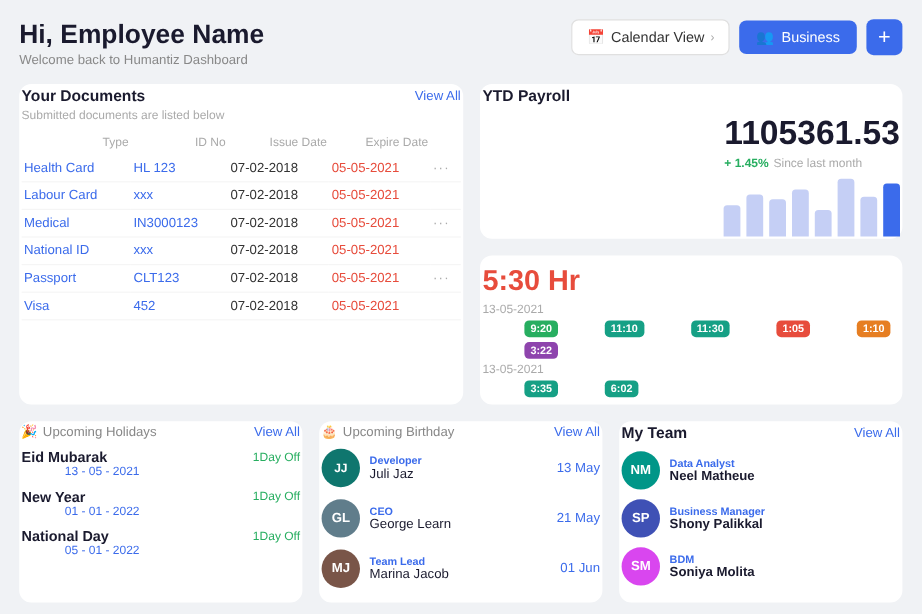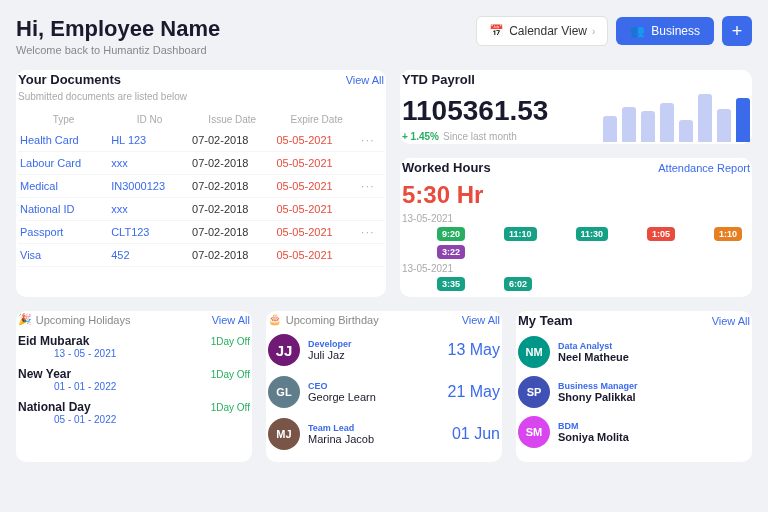--- a/index.html
+++ b/index.html
@@ -120,21 +120,21 @@
     .view-all {
       font-size: 11px;
       color: #3b6beb;
       cursor: pointer;
     }
     .doc-table {
       width: 100%;
       border-collapse: collapse;
     }
     .doc-table th {
-      text-align: center;
+      text-align: right;
       font-size: 10px;
       color: #aaa;
       font-weight: 500;
       padding: 4px 2px;
     }
     .doc-table td {
       padding: 5px 2px;
       font-size: 11px;
       border-bottom: 1px solid #f5f5f5;
       vertical-align: middle;
@@ -170,21 +170,22 @@
       align-items: center;
       gap: 4px;
     }
     .payroll-meta .trend {
       color: #27ae60;
       font-weight: 600;
     }
     .payroll-content {
       display: flex;
       justify-content: space-between;
-      align-items: center;
+      align-items: flex-end;
+      flex-direction: column;
     }
     .bar-chart {
       display: flex;
       align-items: flex-end;
       gap: 5px;
       height: 55px;
     }
     .bar {
       width: 14px;
       border-radius: 3px 3px 0 0;
@@ -307,21 +308,21 @@
       font-size: 9px;
       color: #3b6beb;
       font-weight: 600;
     }
     .birthday-name {
       font-size: 11px;
       color: #1a1a2e;
       font-weight: 500;
     }
     .birthday-date {
-      font-size: 16px;
+      font-size: 11px;
       color: #3b6beb;
       white-space: nowrap;
     }
 
     
     .team-card {}
     .team-item {
       display: flex;
       align-items: center;
       gap: 8px;
@@ -457,24 +458,20 @@
               <div class="bar" style="height: 39.2727px;"></div>
               <div class="bar" style="height: 21.8182px;"></div>
               <div class="bar" style="height: 48px;"></div>
               <div class="bar" style="height: 33.1636px;"></div>
               <div class="bar active" style="height: 43.6364px;"></div>
             </div>
         </div>
       </div>
 
       <div class="card worked-card">
-        <div class="worked-header">
-          <span class="card-title">Worked Hours</span>
-          <span class="attendance-report-link">Attendance Report</span>
-        </div>
         <div class="worked-hours-val">5:30 Hr</div>
         <div class="worked-date">13-05-2021</div>
         <div class="worked-tags" id="tags-row1">
             <span class="tag tag-green">9:20</span>
             <span class="tag tag-teal">11:10</span>
             <span class="tag tag-teal">11:30</span>
             <span class="tag tag-red">1:05</span>
             <span class="tag tag-orange">1:10</span>
             <span class="tag tag-purple">3:22</span>
           </div>
@@ -525,21 +522,21 @@
     <div class="card birthday-card">
       <div class="section-header">
         <span class="section-title">
           <span>🎂</span>
           <span>Upcoming Birthday</span>
         </span>
         <span class="view-all">View All</span>
       </div>
       <div id="birthdays-list">
           <div class="birthday-item">
-      <div class="avatar" style="background:#701a75;color:#fff;font-size:15px;font-weight:700">JJ</div>
+      <div class="avatar" style="background:#0f766e;color:#fff;font-size:10px;font-weight:700">JJ</div>
       <div class="birthday-info">
         <div class="birthday-role">Developer</div>
         <div class="birthday-name">Juli Jaz</div>
       </div>
       <div class="birthday-date">13 May</div>
     </div>
           <div class="birthday-item">
       <div class="avatar" style="background:#607d8b;color:#fff;font-size:11px;font-weight:700">GL</div>
       <div class="birthday-info">
         <div class="birthday-role">CEO</div>

